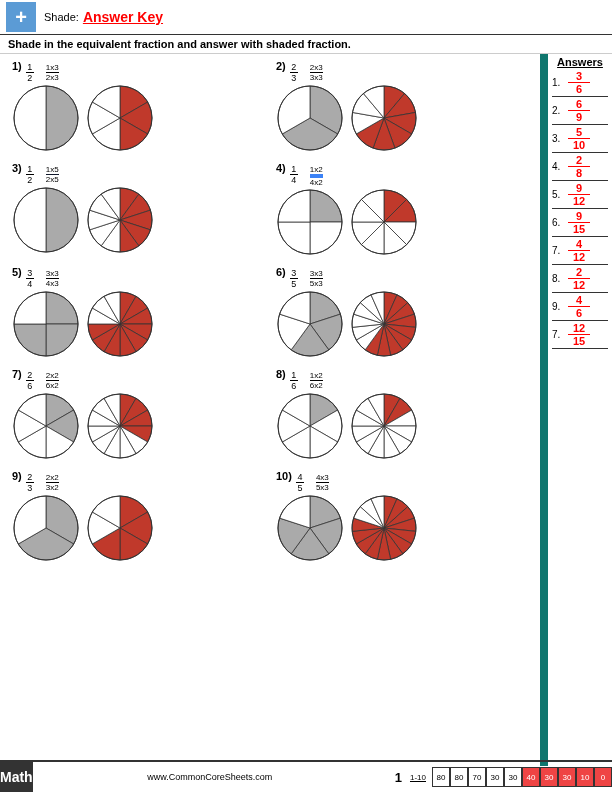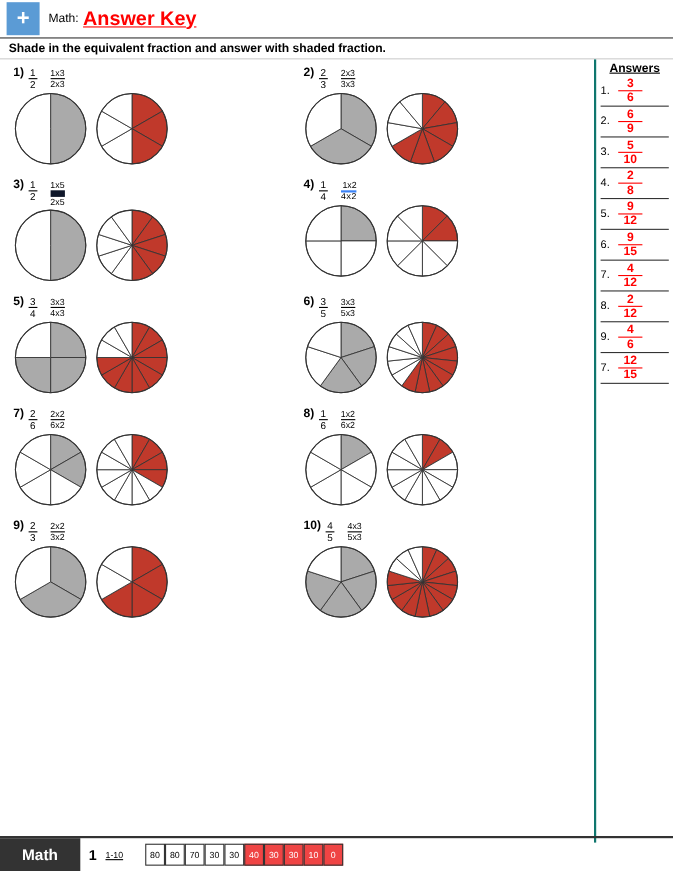--- a/index.html
+++ b/index.html
@@ -3,58 +3,58 @@
   <meta charset="utf-8">
   <style>
     * { box-sizing: border-box; margin: 0; padding: 0; }
     body { width: 612px; height: 792px; font-family: Arial, sans-serif; font-size: 11px; background: white; overflow: hidden; position: relative; }
     
     .header { display: flex; align-items: center; padding: 2px 6px; border-bottom: 1px solid #333; background: white; }
     .header-icon { width: 30px; height: 30px; background: #5b9bd5; display: flex; align-items: center; justify-content: center; margin-right: 8px; }
     .header-icon::before { content: '+'; color: white; font-size: 20px; font-weight: bold; }
     .header-title { flex: 1; text-align: center; font-size: 13px; font-weight: bold; }
     .header-name { font-size: 11px; margin-right: 4px; }
-    .answer-key { color: red; font-weight: bold; font-size: 18px; text-decoration: underline; }
+    .answer-key { color: red; font-weight: bold; font-size: 14px; text-decoration: underline; }
 
     .instructions { padding: 3px 8px; font-size: 11px; font-weight: bold; border-bottom: 1px solid #ccc; }
 
     .main-content { display: flex; height: calc(792px - 80px); }
     
     .problems-area { flex: 1; padding: 4px 8px; }
     
     .problems-grid { display: grid; grid-template-columns: 1fr 1fr; gap: 4px; }
     
     .problem { padding: 2px 4px; }
     .problem-num { font-size: 11px; font-weight: bold; }
     .circles-row { display: flex; gap: 6px; align-items: center; }
     
     svg circle { stroke: #333; stroke-width: 1; }
     
-    .answer-col { width: 72px; border-left: 2px solid #0f766e; padding: 2px 4px; }
+    .answer-col { width: 72px; border-left: 8px solid #0f766e; padding: 2px 4px; }
     .answers-title { text-align: center; font-size: 11px; font-weight: bold; text-decoration: underline; margin-bottom: 2px; }
     .answer-num { width: 16px; font-size: 10px; }
     .answer-line { border-bottom: 1px solid #333; width: 100%; display: flex; align-items: center; padding-bottom: 1px; margin-bottom: 1px; }
 
     .footer { position: absolute; bottom: 0; left: 0; right: 0; height: 32px; display: flex; align-items: center; border-top: 2px solid #333; }
-    .footer-math { background: #333; color: white; font-weight: bold; font-size: 14px; padding: 4px 20px; height: 100%; display: flex; align-items: center; }
+    .footer-math { background: #333; color: white; font-weight: bold; font-size: 14px; padding: 4px 0; height: 100%; display: flex; align-items: center; }
     .footer-center { flex: 1; text-align: center; font-size: 9px; }
     .footer-page { font-size: 13px; font-weight: bold; margin: 0 8px; }
     .score-boxes { display: flex; }
-    .score-label { font-size: 8px; margin-right: 20px; align-self: center; text-decoration: underline; }
+    .score-label { font-size: 8px; margin-right: 6px; align-self: center; text-decoration: underline; }
     .score-box { border: 1px solid #333; width: 18px; height: 20px; font-size: 8px; display: flex; align-items: center; justify-content: center; }
     .score-box.colored { background: #ef4444; color: white; }
 
     .prob-header { display: flex; align-items: baseline; gap: 4px; margin-bottom: 1px; }
   </style>
 </head>
 <body>
 
 <div class="header">
   <div class="header-icon"></div>
-  <span class="header-name">Math:</span>
+  <span class="header-name">Shade:</span>
   <span class="answer-key">Answer Key</span>
 </div>
 
 <div class="instructions">Shade in the equivalent fraction and answer with shaded fraction.</div>
 
 <div class="main-content">
 
   <div class="problems-area">
     <div class="problems-grid" id="problems-grid">
     <div class="problem">
@@ -121,21 +121,21 @@
   </div>
         <div class="problem">
     <div class="prob-header">
       <span class="problem-num">3)</span>
       <span style="display:inline-flex;flex-direction:column;align-items:center;margin-right:8px;">
         <span style="font-size:9px;">1</span>
         <span style="font-size:9px;border-top:1px solid black;min-width:8px;text-align:center;">2</span>
       </span>
       <span style="display:inline-flex;flex-direction:column;align-items:flex-end;font-size:8px;">
         <span>1x5</span>
-        <span style="border-top:6px solid #0f172a;text-align:center;">2x5</span>
+        <span style="border-top:1px solid #0f172a;text-align:center;">2x5</span>
       </span>
     </div>
     <div class="circles-row">
       <div><svg width="68" height="68" xmlns="http://www.w3.org/2000/svg">
                 <path d="M34,34 L34,2 A32,32 0 0,1 34,66 Z" fill="#aaa" stroke="#333" stroke-width="0.8"></path>
                 <path d="M34,34 L34,66 A32,32 0 0,1 33.99999999999999,2 Z" fill="white" stroke="#333" stroke-width="0.8"></path>
                 <circle cx="34" cy="34" r="32" fill="none" stroke="#333" stroke-width="1"></circle>
               </svg></div>
       <div><svg width="68" height="68" xmlns="http://www.w3.org/2000/svg">
                 <path d="M34,34 L34,2 A32,32 0 0,1 52.80912807335914,8.111456180001682 Z" fill="#c0392b" stroke="#333" stroke-width="0.8"></path>
@@ -154,21 +154,21 @@
   </div>
         <div class="problem">
     <div class="prob-header">
       <span class="problem-num">4)</span>
       <span style="display:inline-flex;flex-direction:column;align-items:center;margin-right:8px;">
         <span style="font-size:9px;">1</span>
         <span style="font-size:9px;border-top:1px solid black;min-width:8px;text-align:center;">4</span>
       </span>
       <span style="display:inline-flex;flex-direction:column;align-items:flex-end;font-size:8px;">
         <span>1x2</span>
-        <span style="border-top:2px solid #3b82f6;font-family:Liberation Mono, monospace;">4x2</span>
+        <span style="border-top:4px solid #3b82f6;">4x2</span>
       </span>
     </div>
     <div class="circles-row">
       <div><svg width="68" height="68" xmlns="http://www.w3.org/2000/svg">
                 <path d="M34,34 L34,2 A32,32 0 0,1 66,34 Z" fill="#aaa" stroke="#333" stroke-width="0.8"></path>
                 <path d="M34,34 L66,34 A32,32 0 0,1 34,66 Z" fill="white" stroke="#333" stroke-width="0.8"></path>
                 <path d="M34,34 L34,66 A32,32 0 0,1 2,34.00000000000001 Z" fill="white" stroke="#333" stroke-width="0.8"></path>
                 <path d="M34,34 L2,34.00000000000001 A32,32 0 0,1 33.99999999999999,2 Z" fill="white" stroke="#333" stroke-width="0.8"></path>
                 <circle cx="34" cy="34" r="32" fill="none" stroke="#333" stroke-width="1"></circle>
               </svg></div>
@@ -488,20 +488,23 @@
       <span style="color:red;font-weight:bold;font-size:11px;border-top:1px solid red;width:100%;text-align:center;">15</span>
     </span>
         </div>
       </div>
   </div>
 
 </div>
 
 <div class="footer">
   <div class="footer-math">Math</div>
+  <div class="footer-center">
+    <div>www.CommonCoreSheets.com</div>
+  </div>
   <div class="footer-page">1</div>
   <div class="score-boxes">
     <span class="score-label">1-10</span>
     <div id="score-boxes-list" style="display:flex;">
         <div class="score-box">80</div>
         <div class="score-box">80</div>
         <div class="score-box">70</div>
         <div class="score-box">30</div>
         <div class="score-box">30</div>
         <div class="score-box colored">40</div>

